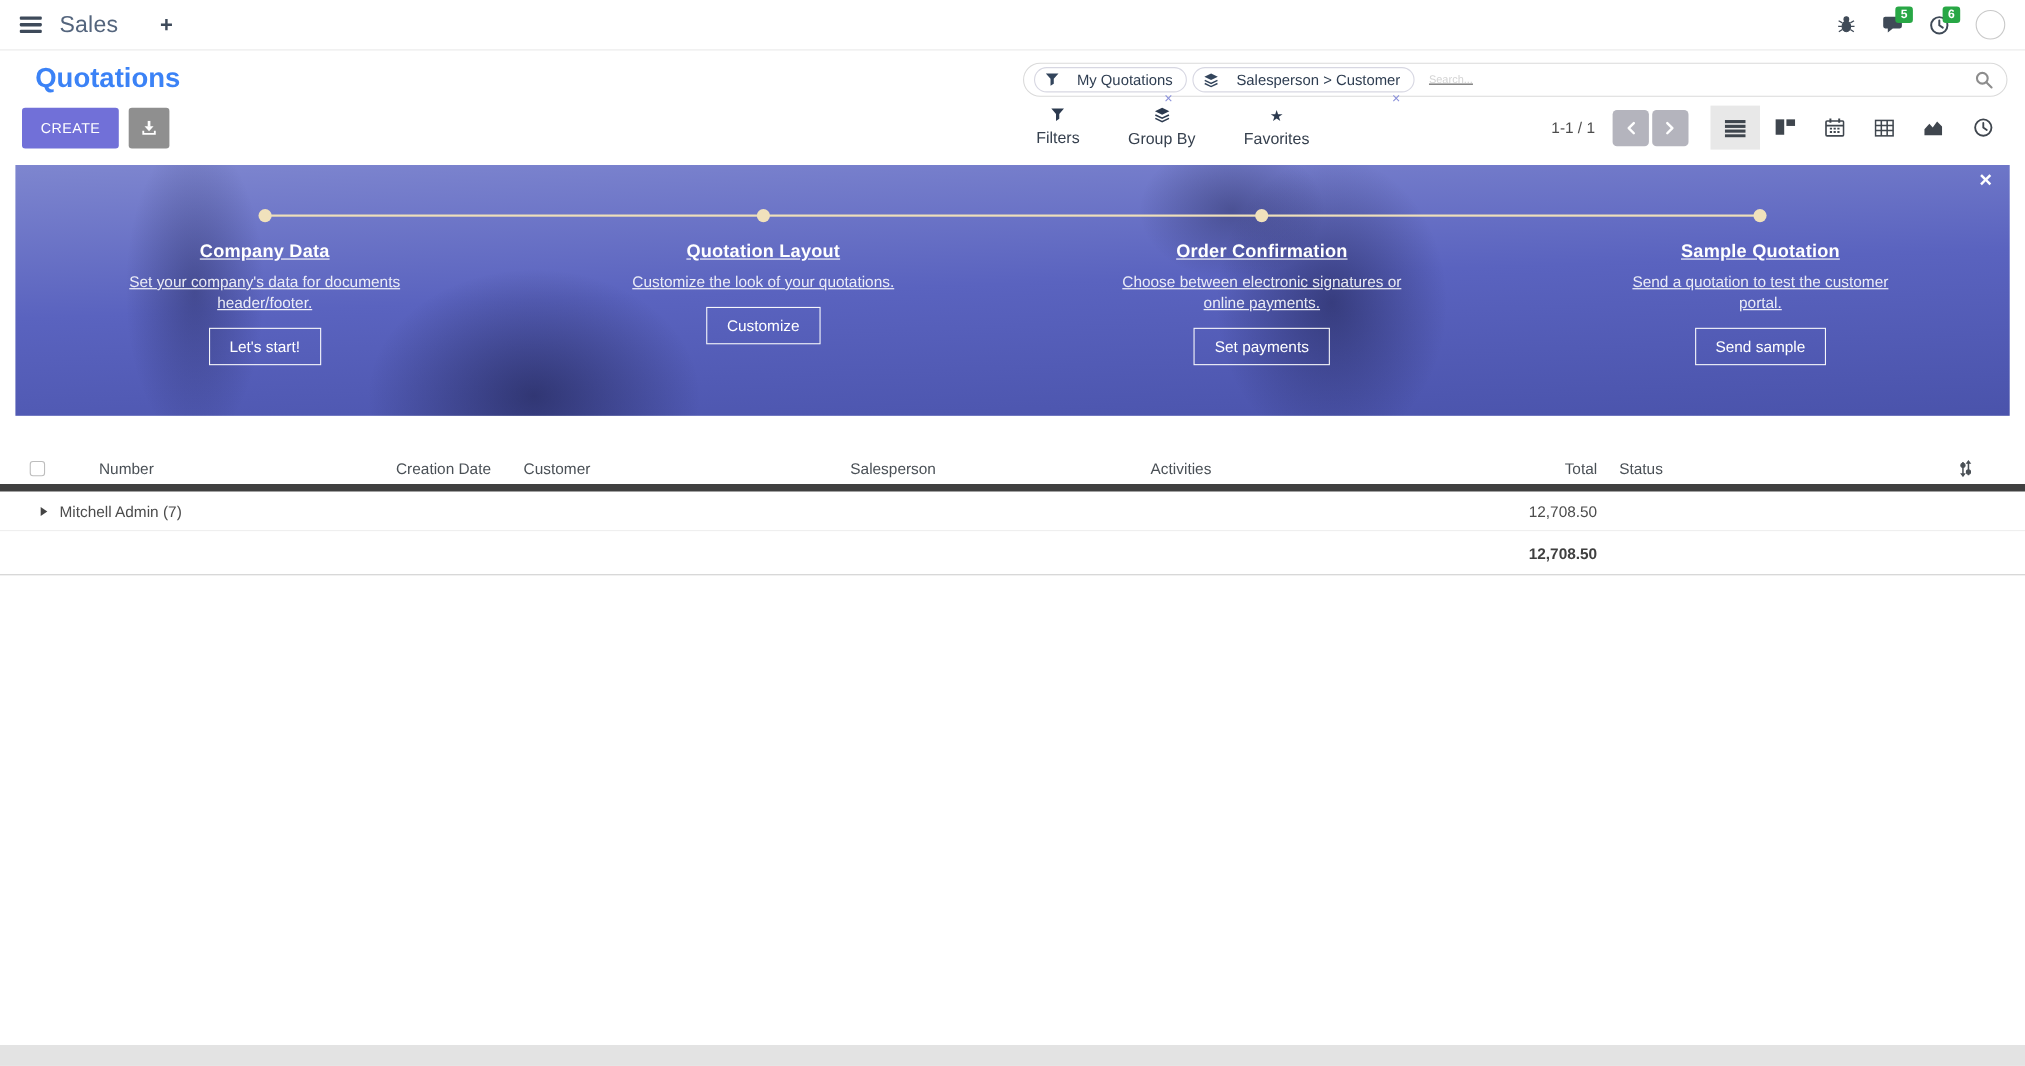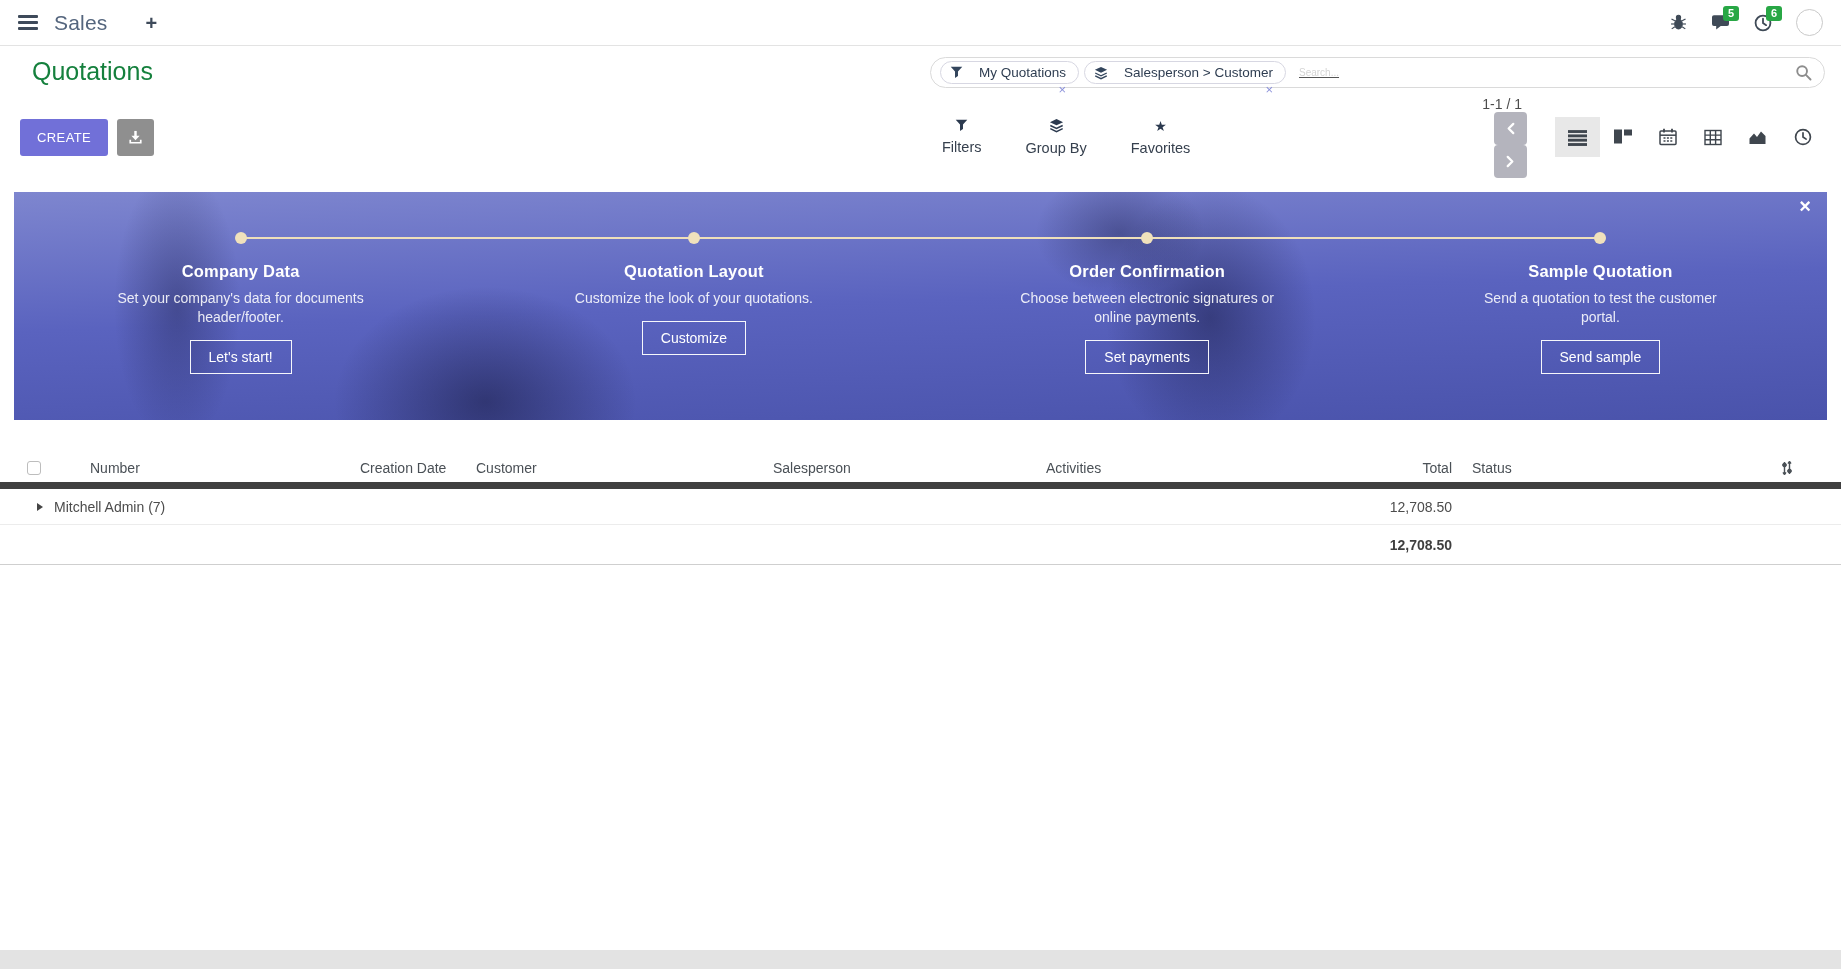--- a/index.html
+++ b/index.html
@@ -16,56 +16,56 @@
   .nav-icon { position:relative; color:#3f4a57; display:flex; align-items:center; cursor:pointer; }
   .badge { position:absolute; top:-8px; left:12px; background:#28a745; color:#fff; font-size:11px; font-weight:700; padding:1px 5px; border-radius:3px; line-height:13px; }
   .avatar { width:27px; height:27px; border-radius:50%; background:
       radial-gradient(circle at 50% 38%, #d8b08a 0 26%, #8a6239 46%, #4a3categories 0),
       radial-gradient(circle at 50% 35%, #caa176 0 30%, #7a5533 58%, #33241a 100%);
       border:1px solid #c9c9c9; }
 
   
   .control-panel { padding:11px 16px 14px 20px; background:#fff; }
   .cp-row1 { display:flex; align-items:flex-start; }
-  .page-title { font-size:25px; color:#15803d; font-weight:400; padding-left:12px; }
+  .page-title { font-size:25px; color:#3b82f6; font-weight:700; padding-left:12px; }
   .search-bar { margin-left:auto; width:895px; height:31px; border:1px solid #dadada; border-radius:17px; display:flex; align-items:center; padding:0 12px 0 9px; background:#fff; }
   .facet { position:relative; display:flex; align-items:center; gap:16px; border:1px solid #d7d7e2; border-radius:13px; padding:2px 12px 2px 9px; margin-right:5px; font-size:13.5px; color:#2e3d51; background:#fff; cursor:pointer; height:23px; white-space:nowrap; }
   .facet .f-icon { color:#33455c; display:flex; }
   .facet-x { position:absolute; right:12px; bottom:-13px; color:#8a90da; font-size:13px; line-height:1; cursor:pointer; }
   .search-input { border:none; outline:none; flex:1; font-size:10px; color:#555; padding-left:8px; font-family:"Liberation Sans",sans-serif;text-decoration:underline; }
   .search-input::placeholder { color:#d4d4d4; }
   .mag { color:#8d8d8d; display:flex; }
 
   .cp-row2 { display:flex; align-items:center; margin-top:8px; }
   .btn-create { background:#7170d8; color:#fff; border:none; border-radius:3px; padding:11px 17px; font-size:13px; font-weight:500; letter-spacing:.4px; cursor:pointer; font-family:"Liberation Sans",sans-serif; }
   .btn-export { background:#8f8f8f; color:#fff; border:none; border-radius:3px; width:37px; height:37px; margin-left:9px; display:inline-flex; align-items:center; justify-content:center; cursor:pointer; }
   .cp-right { margin-left:auto; width:895px; display:flex; align-items:center; }
   .filter-group { display:flex; align-items:center; gap:44px; padding-left:12px; }
   .filter-item { display:flex; align-items:center; gap:7px; font-size:14.5px; color:#36404e; cursor:pointer;flex-direction:column; }
   .filter-item .f-icon { color:#2c3a4f; display:flex; }
   .star-glyph { font-size:14px; color:#2c3a4f; line-height:1; }
-  .pager { margin-left:auto; display:flex; align-items:center;flex-direction:column; }
+  .pager { margin-left:auto; display:flex; align-items:center; }
   .pager-text { font-size:14px; color:#4c4c4c; margin-right:13px; }
   .pager-btn { width:33px; height:33px; background:#b4b4bd; border:none; border-radius:4px; color:#fff; display:inline-flex; align-items:center; justify-content:center; cursor:pointer; margin-left:3px; }
   .view-switcher { display:flex; margin-left:20px; }
   .vs-btn { width:45px; height:40px; display:flex; align-items:center; justify-content:center; color:#3f464e; cursor:pointer; background:transparent; border:none; }
   .vs-btn.active { background:#e8e8e8; }
 
   
   .banner { position:relative; margin:0 14px; height:228px; overflow:hidden; color:#fff;
     background:
       radial-gradient(ellipse 150px 190px at 66% 55%, rgba(16,18,52,.45), rgba(16,18,52,0) 70%),
       radial-gradient(ellipse 120px 90px at 61% 18%, rgba(18,20,56,.35), rgba(18,20,56,0) 70%),
       radial-gradient(ellipse 210px 160px at 26% 92%, rgba(14,16,46,.48), rgba(14,16,46,0) 72%),
       radial-gradient(ellipse 90px 200px at 9% 50%, rgba(20,22,58,.35), rgba(20,22,58,0) 70%),
       linear-gradient(178deg, #7e86cf 0%, #5a63bf 48%, #4a53ab 100%);
   }
   .banner-line { position:absolute; top:45px; left:12.6%; right:12.3%; height:2px; background:#eedfba; }
   .steps { display:flex; height:100%; }
-  .step { width:25%; text-align:center; position:relative; padding-top:70px; }
+  .step { width:25%; text-align:center; position:relative; padding-top:70px;text-decoration:underline; }
   .step-dot { position:absolute; top:40px; left:50%; margin-left:-6px; width:12px; height:12px; border-radius:50%; background:#f0e1bc; }
   .step h3 { font-size:16.5px; font-weight:700; letter-spacing:.2px; }
   .step p { font-size:14px; color:rgba(255,255,255,.88); max-width:270px; margin:8px auto 0; line-height:1.35; }
   .step-btn { margin-top:13px; background:transparent; border:1px solid rgba(255,255,255,.95); color:#fff; border-radius:0; padding:8px 18px; font-size:14px; cursor:pointer; font-family:"Liberation Sans",sans-serif; }
   .banner-close { position:absolute; top:4px; right:16px; font-size:20px; color:#fff; cursor:pointer; font-weight:700; line-height:1; }
 
   
   .list-view { margin-top:34px; }
   .lv-grid { display:grid; grid-template-columns:56px 304px 116px 297px 273px 310px 96px 170px 1fr; align-items:center; }
   .lv-header { height:35px; border-bottom:7px solid #404040; font-size:14px; color:#4a5056; font-weight:500; }

